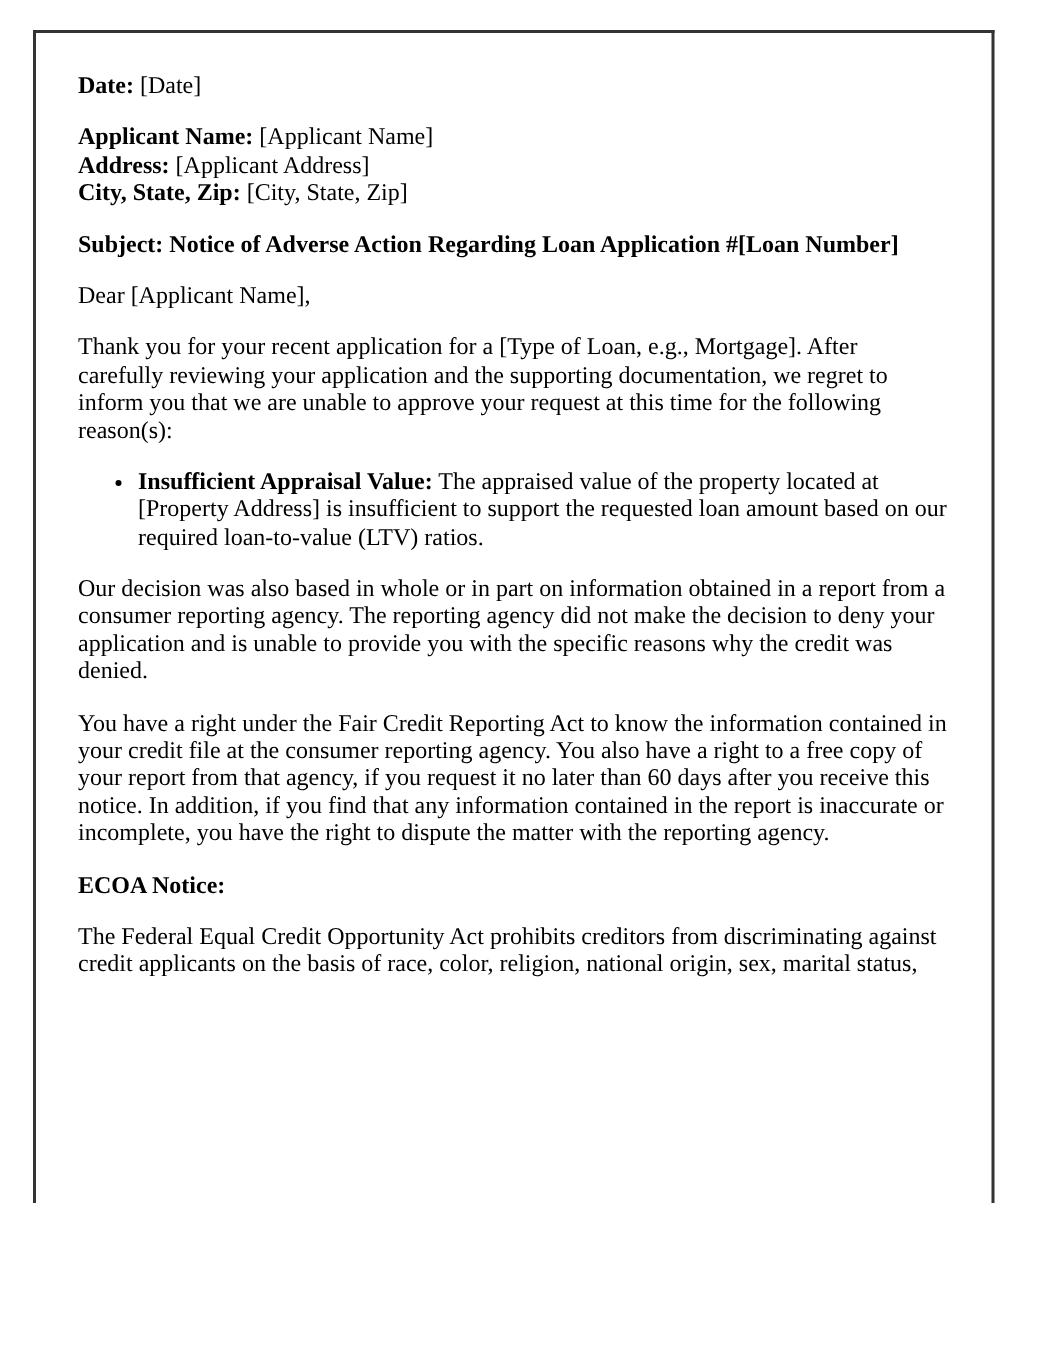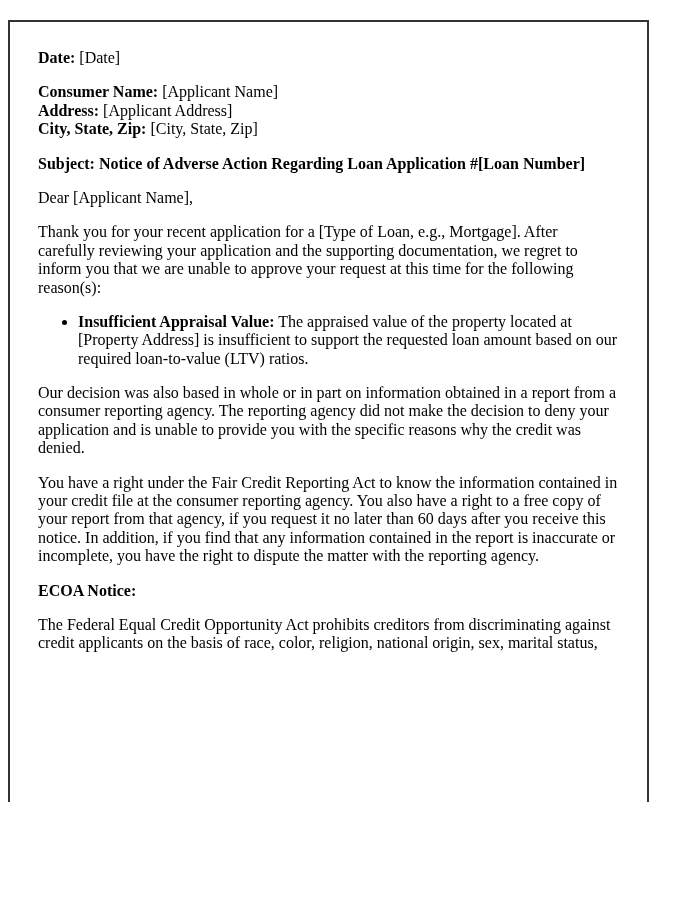--- a/index.html
+++ b/index.html
@@ -12,21 +12,21 @@
     height: 900px;
     position: relative;
     overflow: hidden;
     font-family: "Liberation Serif", serif;
     font-size: 16px;
     line-height: 1.15;
     color: #000000;
   }
   .letter {
     position: absolute;
-    left: 8px;
+    left: 22px;
     top: 20px;
     width: 641px;
     height: 782px;
     box-sizing: border-box;
     border: 2px solid #333333;
     border-bottom: none;
     padding: 11px 29px 0 28px;
     overflow: hidden;
     background: #ffffff;
   }
@@ -36,21 +36,21 @@
   .bold { font-weight: bold; }
   b { font-weight: bold; }
 </style>
 </head>
 <body>
 
 <div class="letter">
 
   <p><b>Date:</b> <span>[Date]</span></p>
 
-  <p><b>Consumer Name:</b> <span>[Applicant Name]</span><br>
+  <p><b>Applicant Name:</b> <span>[Applicant Name]</span><br>
   <b>Address:</b> <span>[Applicant Address]</span><br>
   <b>City, State, Zip:</b> <span>[City, State, Zip]</span></p>
 
   <p class="bold">Subject: Notice of Adverse Action Regarding Loan Application #[Loan Number]</p>
 
   <p>Dear [Applicant Name],</p>
 
   <p>Thank you for your recent application for a [Type of Loan, e.g., Mortgage]. After carefully reviewing your application and the supporting documentation, we regret to inform you that we are unable to approve your request at this time for the following reason(s):</p>
 
   <ul>

